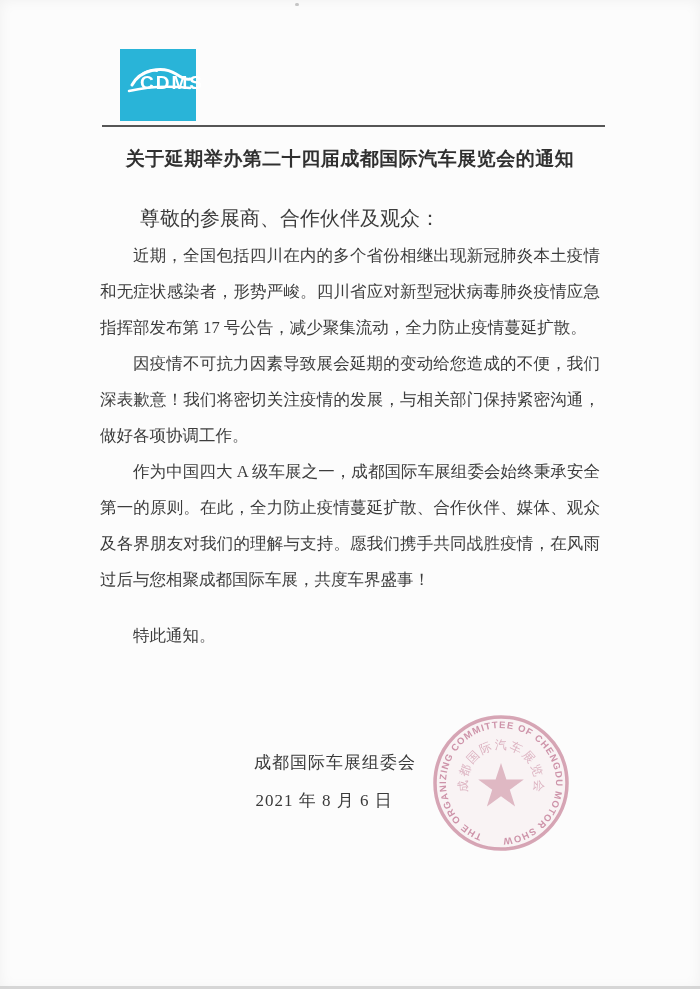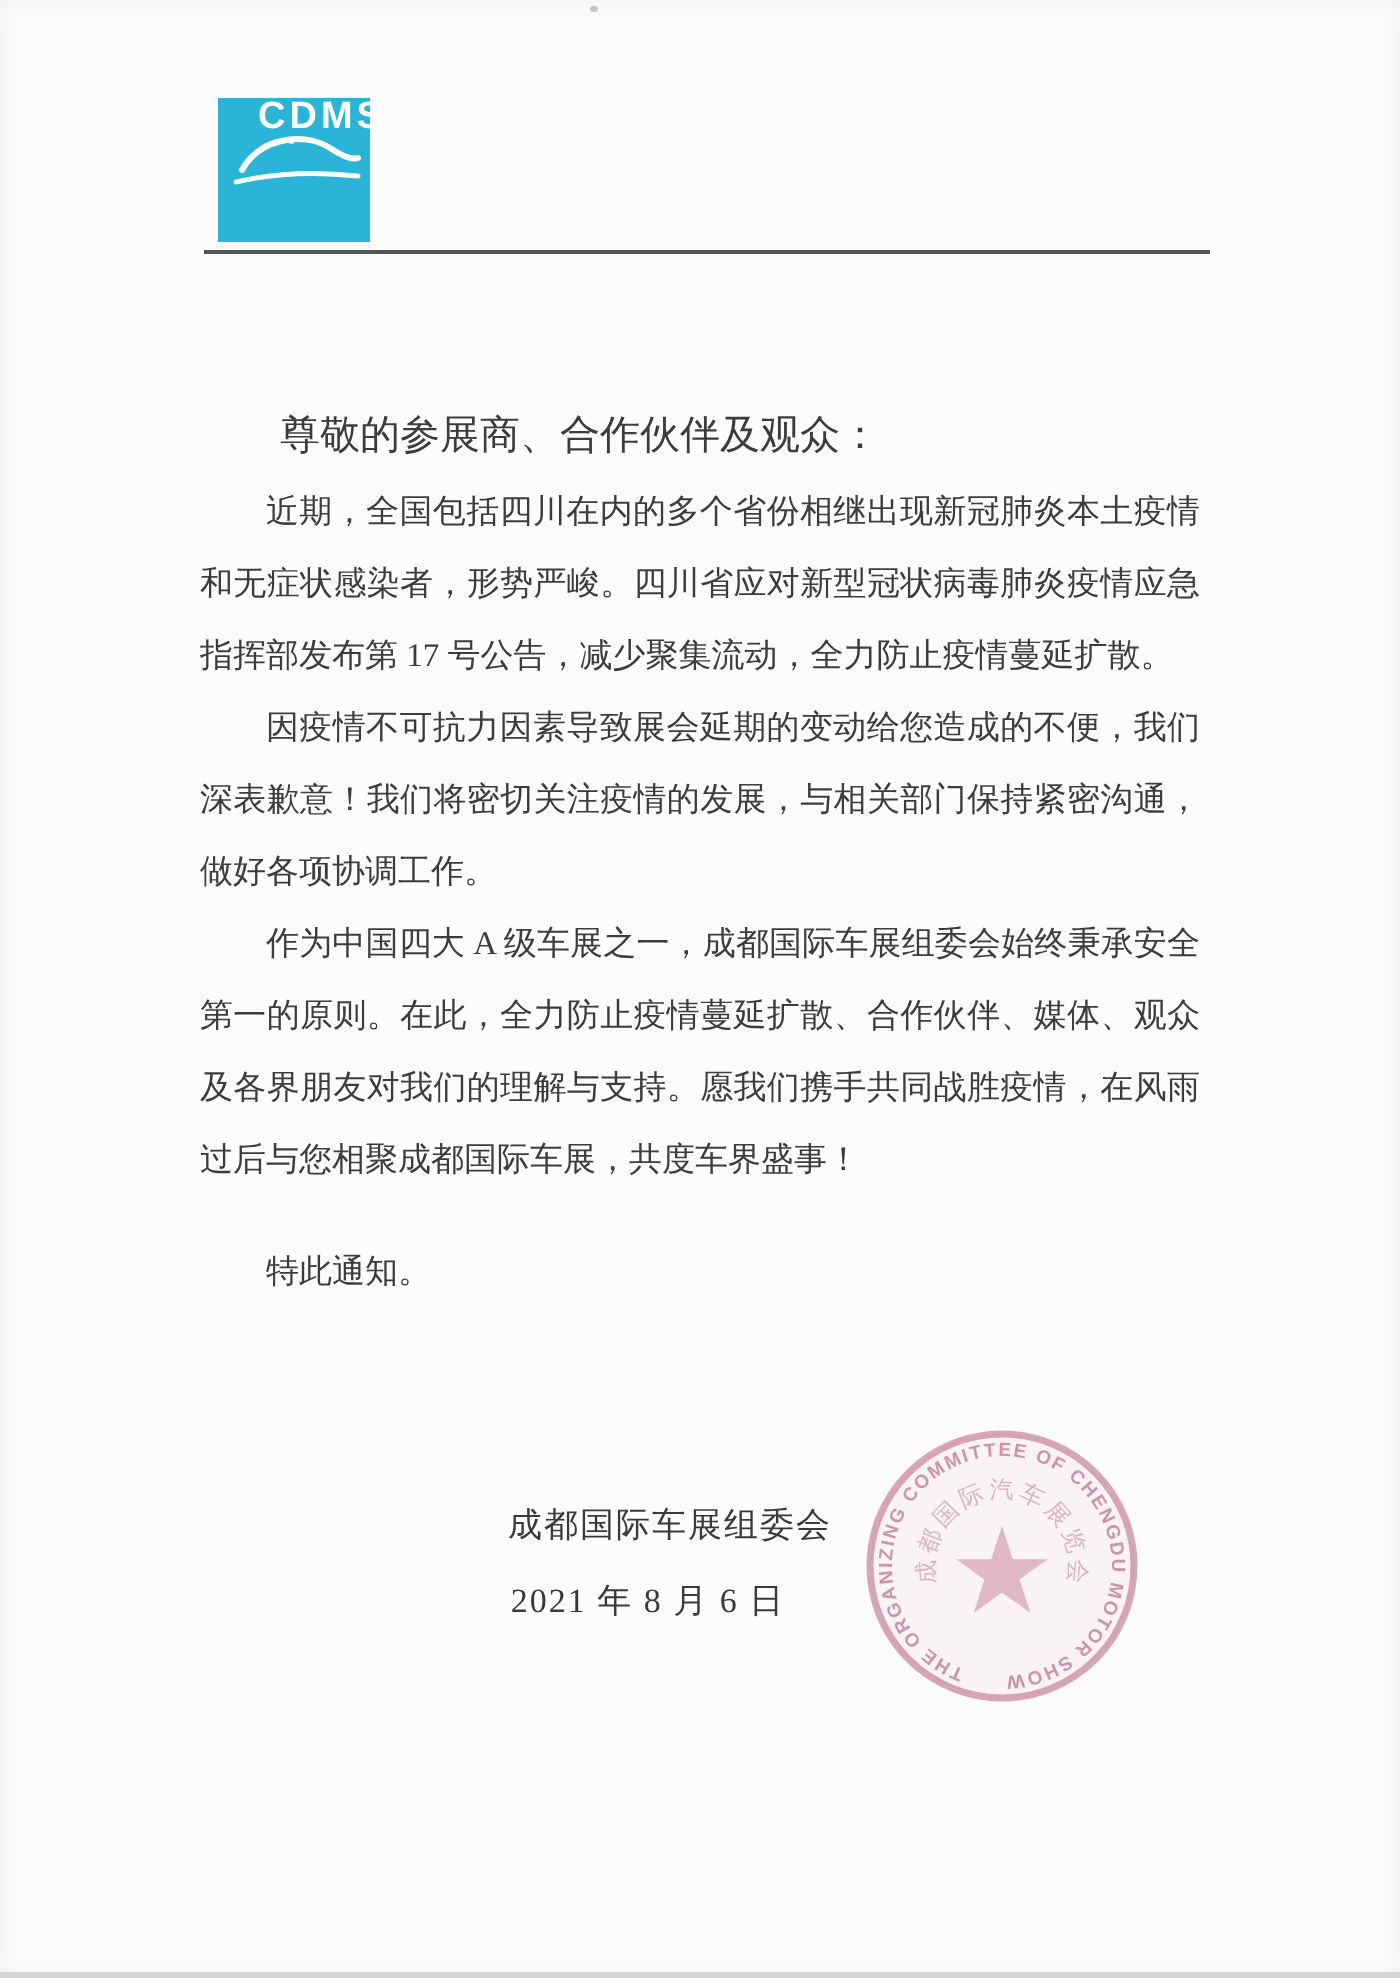--- a/index.html
+++ b/index.html
@@ -13,23 +13,23 @@
     font-family:"Liberation Serif","DejaVu Serif",serif;
     color:#3c3c3c;
     box-shadow:inset 0 0 14px rgba(0,0,0,0.05);
   }
   
   .scan-bottom-edge{position:absolute;left:0;right:0;bottom:0;height:3px;background:#cdcdcd;opacity:.8;}
   .scan-dot{position:absolute;left:295px;top:3px;width:4px;height:3px;background:#9a9a9a;opacity:.55;border-radius:2px;}
 
   
   .logo{
-    position:absolute;left:109px;top:49px;width:76px;height:72px;
+    position:absolute;left:120px;top:49px;width:76px;height:72px;
     background:#29b4d8;
-    display:flex;flex-direction:column;align-items:center;justify-content:flex-start;
+    display:flex;flex-direction:column;align-items:center;justify-content:center;
     padding-bottom:6px;box-sizing:border-box;padding-left:28px;
   }
   .logo svg{position:absolute;top:8px;left:4px;}
   .logo-text{
     font-family:"Liberation Sans","DejaVu Sans",sans-serif;
     font-weight:bold;font-size:19px;letter-spacing:2px;color:#ffffff;line-height:1;
   }
 
   .rule{position:absolute;left:102px;top:125px;width:503px;height:2px;background:#565656;}
 
@@ -74,20 +74,21 @@
     <svg width="68" height="40" viewBox="0 0 68 40">
       <path d="M8 28 C 16 13, 38 8, 52 17 C 58 21, 63 23, 66 22" fill="none" stroke="#ffffff" stroke-width="3" stroke-linecap="round"></path>
       <path d="M14 20 C 20 14, 28 12, 33 14" fill="none" stroke="#ffffff" stroke-width="2" stroke-linecap="round"></path>
       <path d="M5 34 C 26 29, 48 29, 66 31" fill="none" stroke="#ffffff" stroke-width="2.5" stroke-linecap="round"></path>
     </svg>
     <span class="logo-text">CDMS</span>
   </div>
 
   <div class="rule"></div>
 
+  <div class="title">关于延期举办第二十四届成都国际汽车展览会的通知</div>
 
   <div class="content">
     <p class="salutation">尊敬的参展商、合作伙伴及观众：</p>
     <p>近期，全国包括四川在内的多个省份相继出现新冠肺炎本土疫情和无症状感染者，形势严峻。四川省应对新型冠状病毒肺炎疫情应急指挥部发布第 17 号公告，减少聚集流动，全力防止疫情蔓延扩散。</p>
     <p>因疫情不可抗力因素导致展会延期的变动给您造成的不便，我们深表歉意！我们将密切关注疫情的发展，与相关部门保持紧密沟通，做好各项协调工作。</p>
     <p>作为中国四大 A 级车展之一，成都国际车展组委会始终秉承安全第一的原则。在此，全力防止疫情蔓延扩散、合作伙伴、媒体、观众及各界朋友对我们的理解与支持。愿我们携手共同战胜疫情，在风雨过后与您相聚成都国际车展，共度车界盛事！</p>
     <p class="last">特此通知。</p>
   </div>
 
   <div class="signature">成都国际车展组委会</div>

